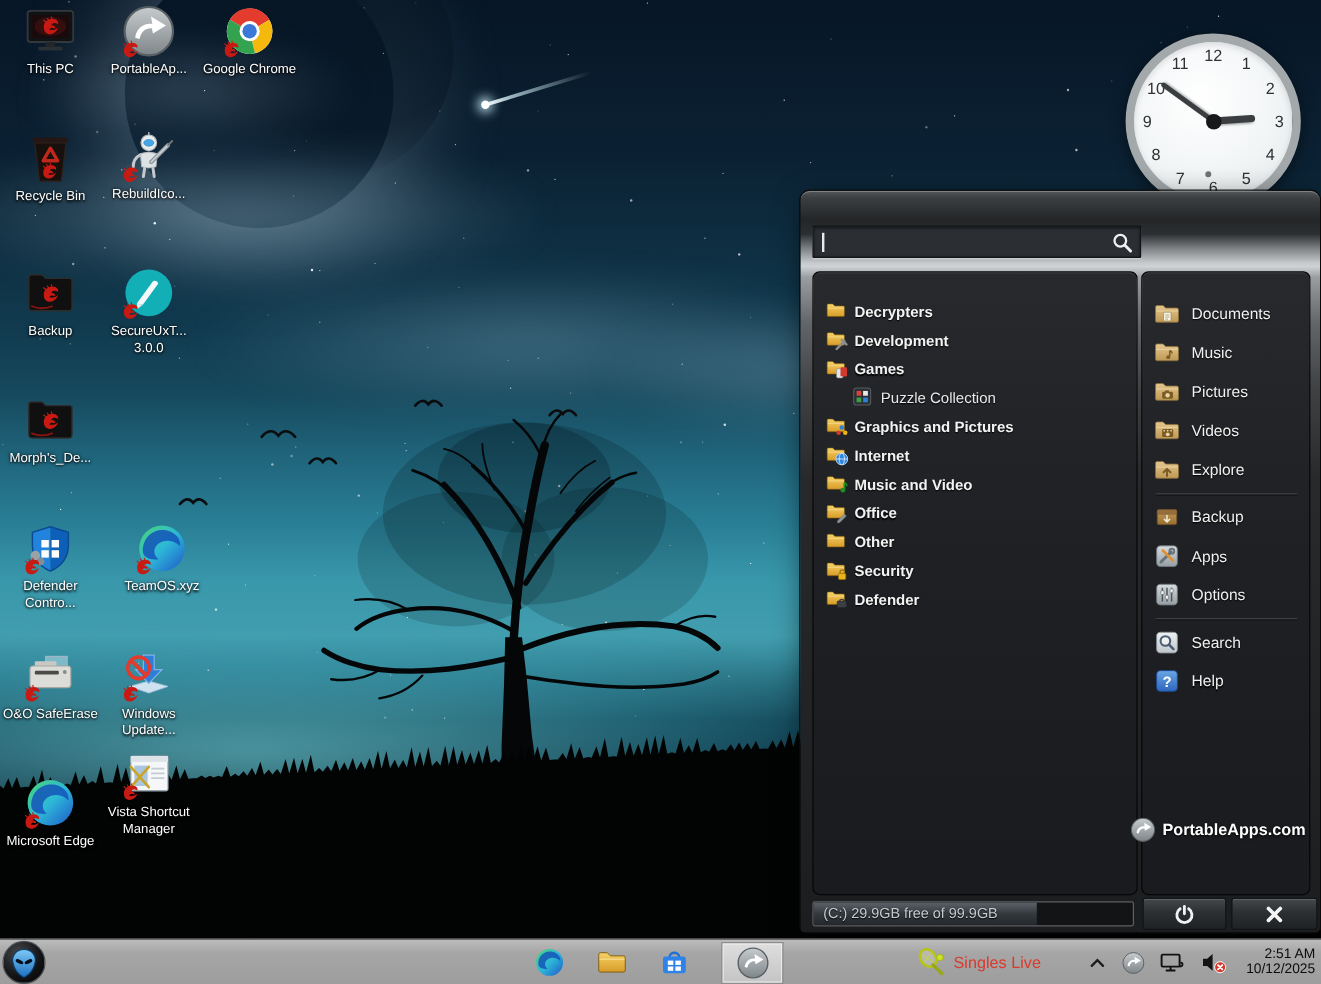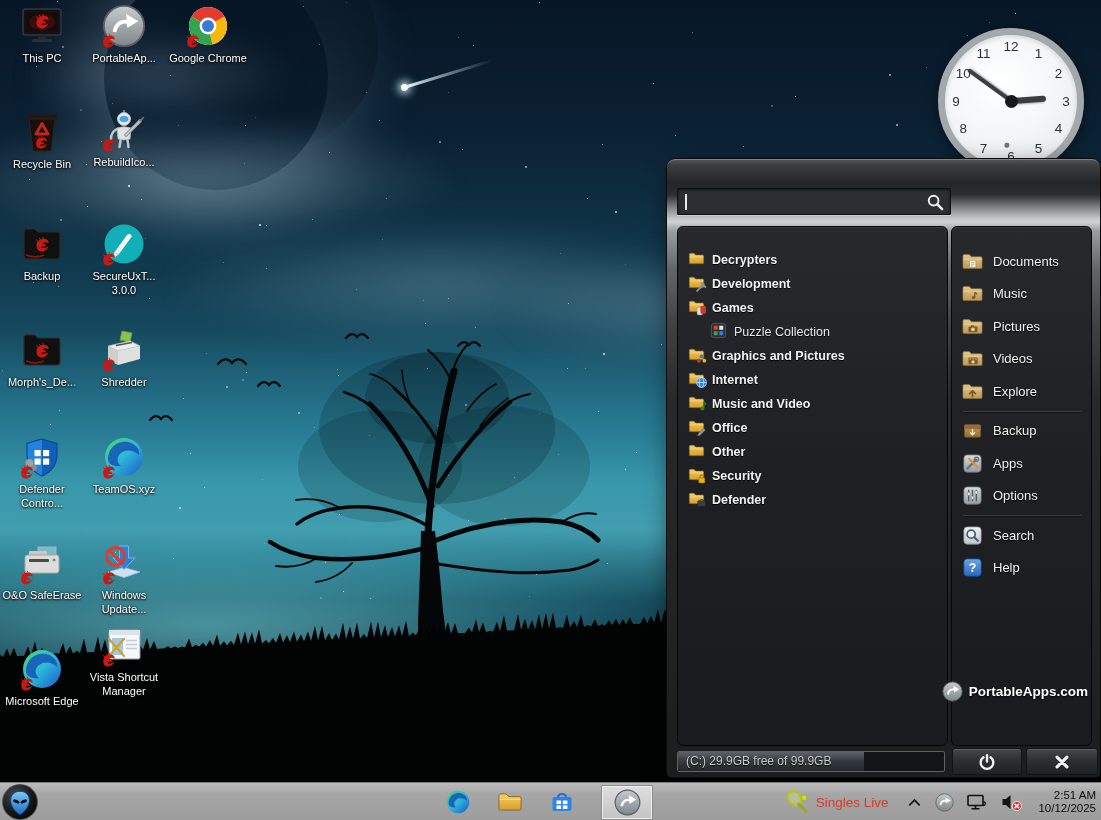--- a/index.html
+++ b/index.html
@@ -111,21 +111,21 @@
     background:radial-gradient(circle at 35% 28%,#43464a 0%,#141517 55%,#000 100%);
     border:1px solid #515457;display:flex;align-items:center;justify-content:center;}
   .start svg{width:26px;height:27px;}
   .tcenter{position:absolute;left:445px;top:0;height:38px;display:flex;align-items:center;gap:26px;}
   .ticon{width:26px;height:26px;cursor:pointer;}
   .ticon svg{width:26px;height:26px;display:block;}
   .tactive{width:52px;height:35px;margin-top:1px;display:flex;align-items:center;justify-content:center;cursor:pointer;
     background:linear-gradient(180deg,#dedede,#c4c4c4);border:1px solid #8e8e8e;box-shadow:inset 0 0 0 1px #efefef;}
   .tray{position:absolute;right:5px;top:0;height:38px;display:flex;align-items:center;}
   .tray .racket{width:27px;height:27px;margin-right:5px;}
-  .news{font-size:13.5px;color:#d93a2c;margin-right:12px;cursor:pointer;text-align:center;}
+  .news{font-size:13.5px;color:#d93a2c;margin-right:33px;cursor:pointer;text-align:center;}
   .tico{width:20px;height:18px;margin:0 6px;cursor:pointer;}
   .clockbox{margin-left:8px;text-align:right;font-size:11.5px;line-height:13.5px;color:#0c0c0c;cursor:pointer;}
 </style>
 </head>
 <body>
 
 <svg width="0" height="0" style="position:absolute">
 <defs>
   <linearGradient id="gYf" x1="0" y1="0" x2="0" y2="1">
         <stop offset="0" stop-color="#f6d167"></stop>
@@ -693,43 +693,32 @@
     <div class="dlabel">SecureUxT... 3.0.0</div>
   </div>
   <div class="dicon" style="left:0;top:328px">
     <div class="dic">
         <svg class="main">
           <use href="#g-bfold"></use>
         </svg>
       </div>
     <div class="dlabel">Morph's_De...</div>
   </div>
-  <div class="dicon" style="left:82px;top:328px">
-    <div class="dic">
-        <svg class="main">
-          <use href="#g-shred"></use>
+  <div class="dicon" style="left:0;top:435px">
+    <div class="dic">
+        <svg class="main">
+          <use href="#g-def"></use>
         </svg>
         <svg class="ovd">
           <use href="#g-dragon"></use>
         </svg>
       </div>
-    <div class="dlabel">Shredder</div>
-  </div>
-  <div class="dicon" style="left:0;top:435px">
-    <div class="dic">
-        <svg class="main">
-          <use href="#g-def"></use>
-        </svg>
-        <svg class="ovd">
-          <use href="#g-dragon"></use>
-        </svg>
-      </div>
     <div class="dlabel">Defender Contro...</div>
   </div>
-  <div class="dicon" style="left:82px;top:435px">
+  <div class="dicon" style="left:93px;top:435px">
     <div class="dic">
         <svg class="main">
           <use href="#g-edge"></use>
         </svg>
         <svg class="ovd">
           <use href="#g-dragon"></use>
         </svg>
       </div>
     <div class="dlabel">TeamOS.xyz</div>
   </div>

